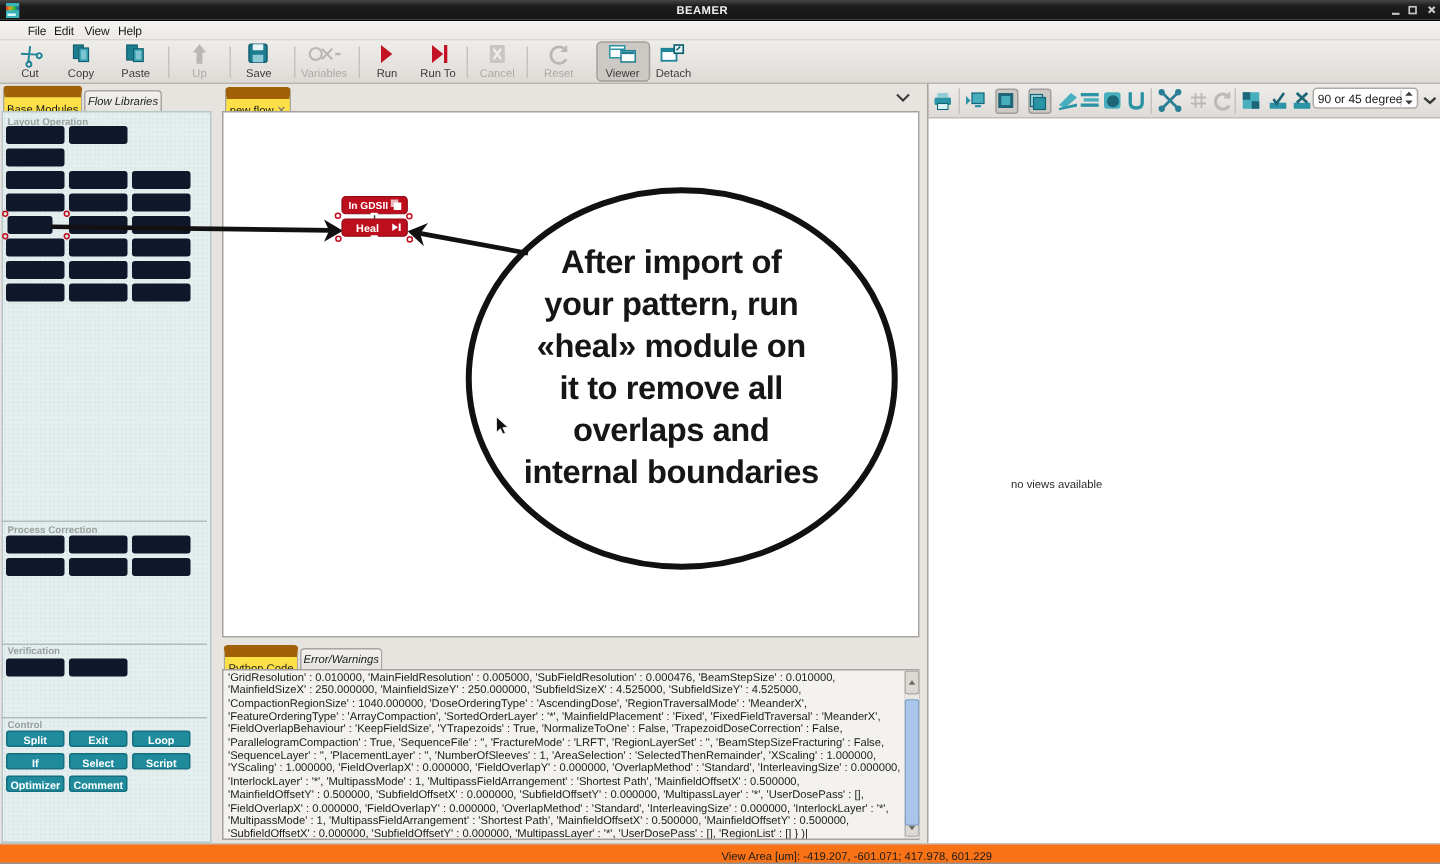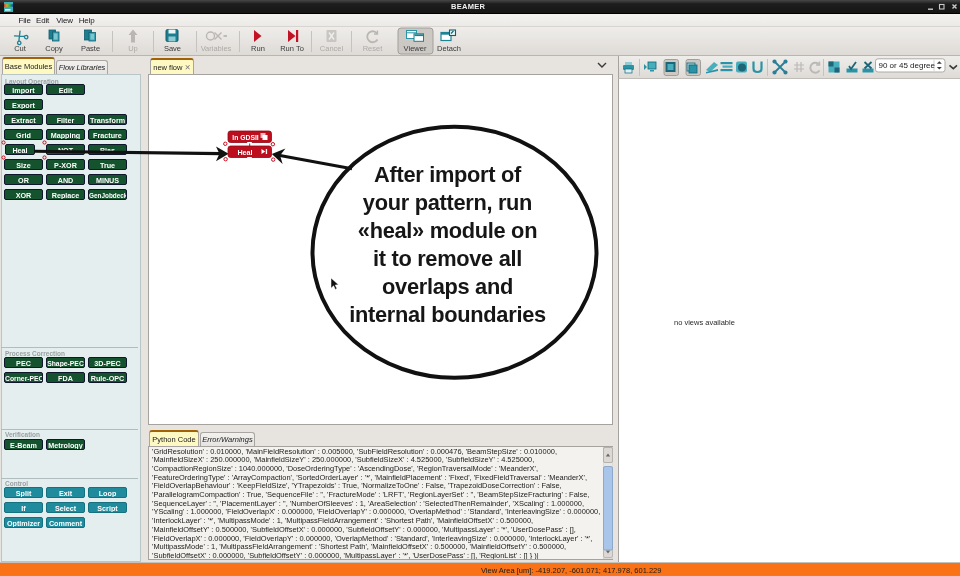--- a/index.html
+++ b/index.html
@@ -11,28 +11,28 @@
 #titletext { left:451px; top:1.5px; width:80px; font-size:7.5px; font-weight:bold; color:#f0f0f0; letter-spacing:0.3px; }
 
 #menubar { left:0; top:14px; width:960px; height:13px; background:linear-gradient(#f5f3f1,#eceae7); border-bottom:1px solid #d8d5d1; }
 .menuitem { position:absolute; top:3px; font-size:8px; letter-spacing:-0.15px; color:#1a1a1a;margin-left:13px; }
 
 #toolbar { left:0; top:27px; width:960px; height:29px; background:linear-gradient(#efedea,#dedbd7); border-bottom:1px solid #b9b6b2; }
 .tbitem { position:absolute; top:0; height:28px; text-align:center; }
 .tblabel { position:absolute; top:17px; width:100%; font-size:7.5px; color:#3a3a3a; text-align:center; }
 .tbdis .tblabel { color:#adaaa6; }
 .tab { position:absolute; white-space:nowrap; overflow:hidden; font-size:7.5px; color:#1a1a1a; background:linear-gradient(#fdfdfd,#ececea); border:1px solid #a9a6a2; border-bottom:none; border-radius:3px 3px 0 0; text-align:center; }
-.tab.active { background:#fef9c3; border-top:2px solid #a16207; }
+.tab.active { background:#fde047; border-top:8px solid #a16207; }
 .tab.inactive { background:linear-gradient(#f2f1ef,#e6e4e1);font-style:italic; }
 
 #leftpanel { left:1px; top:74px; width:140px; height:488px; background:radial-gradient(circle at 1px 1px, rgba(140,165,170,0.18) 0.5px, transparent 0.7px) 0 0/3px 3px, #e4eeef; border:1px solid #b9c6c7; }
 .grouplabel { position:absolute; font-size:6.5px; font-weight:bold; color:#9aa0a0; }
 .gsep { position:absolute; left:1px; width:137px; height:1px; background:#b0bdbe; }
 .rbtn,.tbtn { position:absolute; width:39px; height:11px; border-radius:2px; color:#fff; font-size:7.2px; white-space:nowrap; overflow:hidden; font-weight:bold; text-align:center; line-height:11px; }
-.rbtn { background:#14532d; border:1px solid #0f172a; }
+.rbtn { background:#14532d; border:6px solid #0f172a; }
 .tbtn { background:#1f8b9d; border:1px solid #15707f; }
 
 #flowtabbar { left:148px; top:56px; width:465px; height:19px; }
 #canvas { left:148px; top:74px; width:465px; height:351px; background:#fff; border:1px solid #a5a2a0; }
 #pytext { left:148px; top:446px; width:465px; height:114px; background:#f3f2ef; border:1px solid #a5a2a0; font-size:7.45px; color:#1b1b1b; line-height:8.7px; padding:0.5px 0 0 3px; white-space:pre; overflow:hidden; }
 #rpanel { left:618px; top:56px; width:342px; height:506px; background:#fff; border-left:1px solid #a5a2a0; }
 #rtoolbar { left:618px; top:56px; width:342px; height:23px; background:linear-gradient(#efedea,#dedbd7); border-bottom:1px solid #c0bdb9; border-left:1px solid #a5a2a0; }
 
 #statusbar { left:0; top:562px; width:960px; height:14px; background:#f97316; border-top:1px solid #c4c1bd; font-size:7.5px; color:#1a1a1a; }
 </style>

